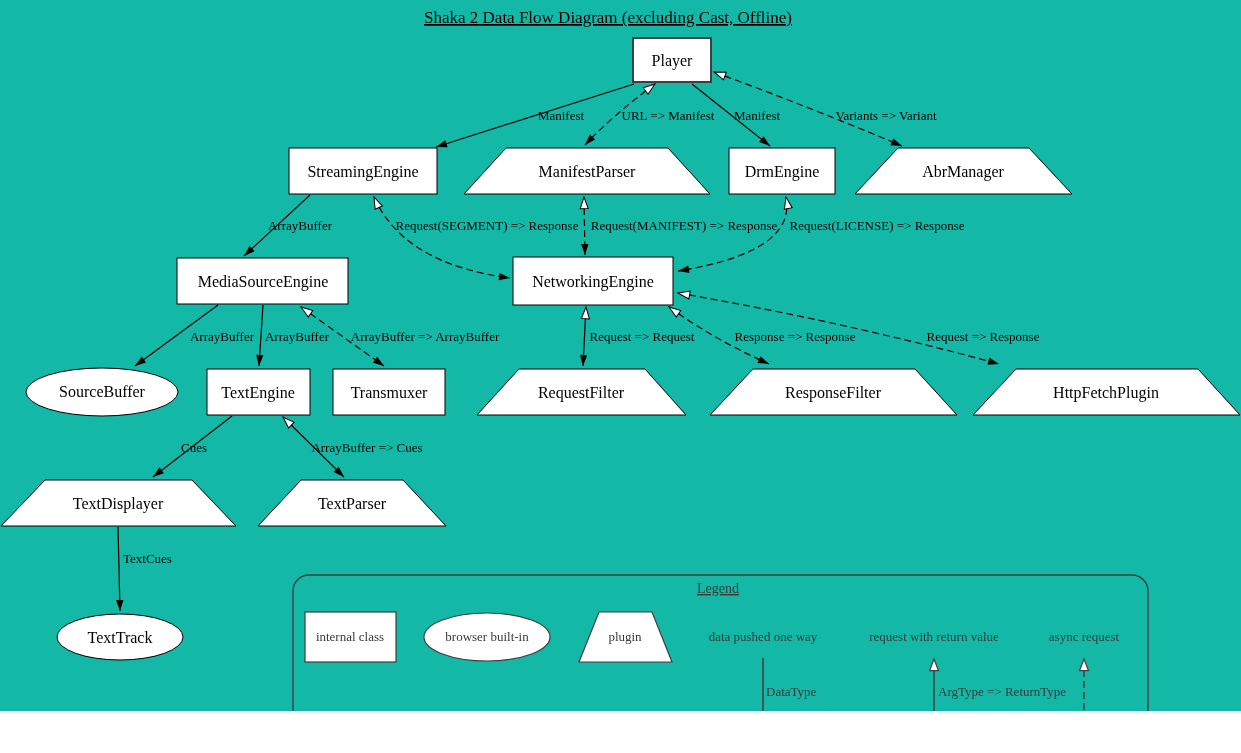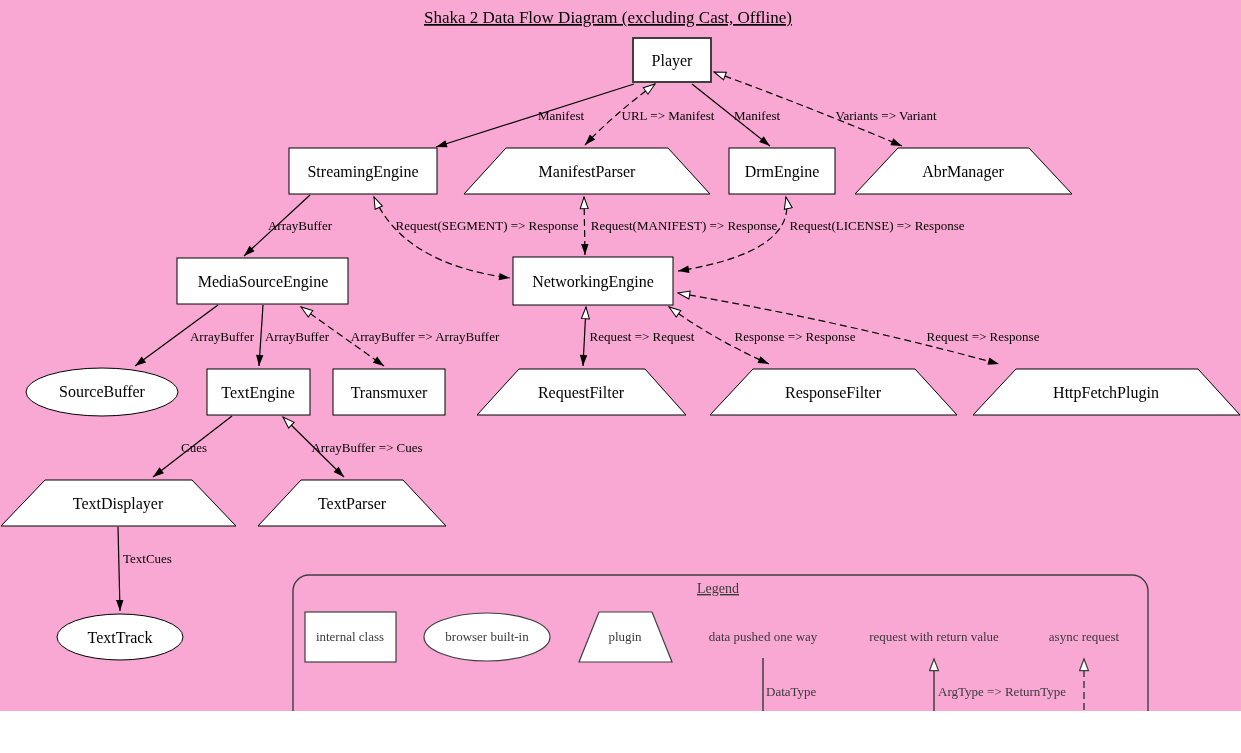--- a/index.html
+++ b/index.html
@@ -1,16 +1,16 @@
 <!DOCTYPE html>
 <html><head>
 <meta charset="utf-8">
 <style>
   html,body{margin:0;padding:0;background:#ffffff;}
-  #stage{position:relative;width:1241px;height:711px;background:#f9a8d4;overflow:hidden;
+  #stage{position:relative;width:1241px;height:711px;background:#14b8a6;overflow:hidden;
          font-family:"Liberation Serif", serif;}
   svg text{font-family:"Liberation Serif", serif;fill:#000;}
   .node{fill:#ffffff;stroke:#000000;stroke-width:1;}
   .node-thick{fill:#ffffff;stroke:#3f3f3f;stroke-width:2;}
   .nl{font-size:16px;text-anchor:middle;}
   .el{font-size:13px;text-anchor:middle;}
   .els{font-size:13px;text-anchor:start;}
   .edge{stroke:#000;fill:none;stroke-width:1.2;}
   .dashed{stroke-dasharray:7 4;}
   .lg-shape{fill:#ffffff;stroke:#3f3f3f;stroke-width:1.2;}

